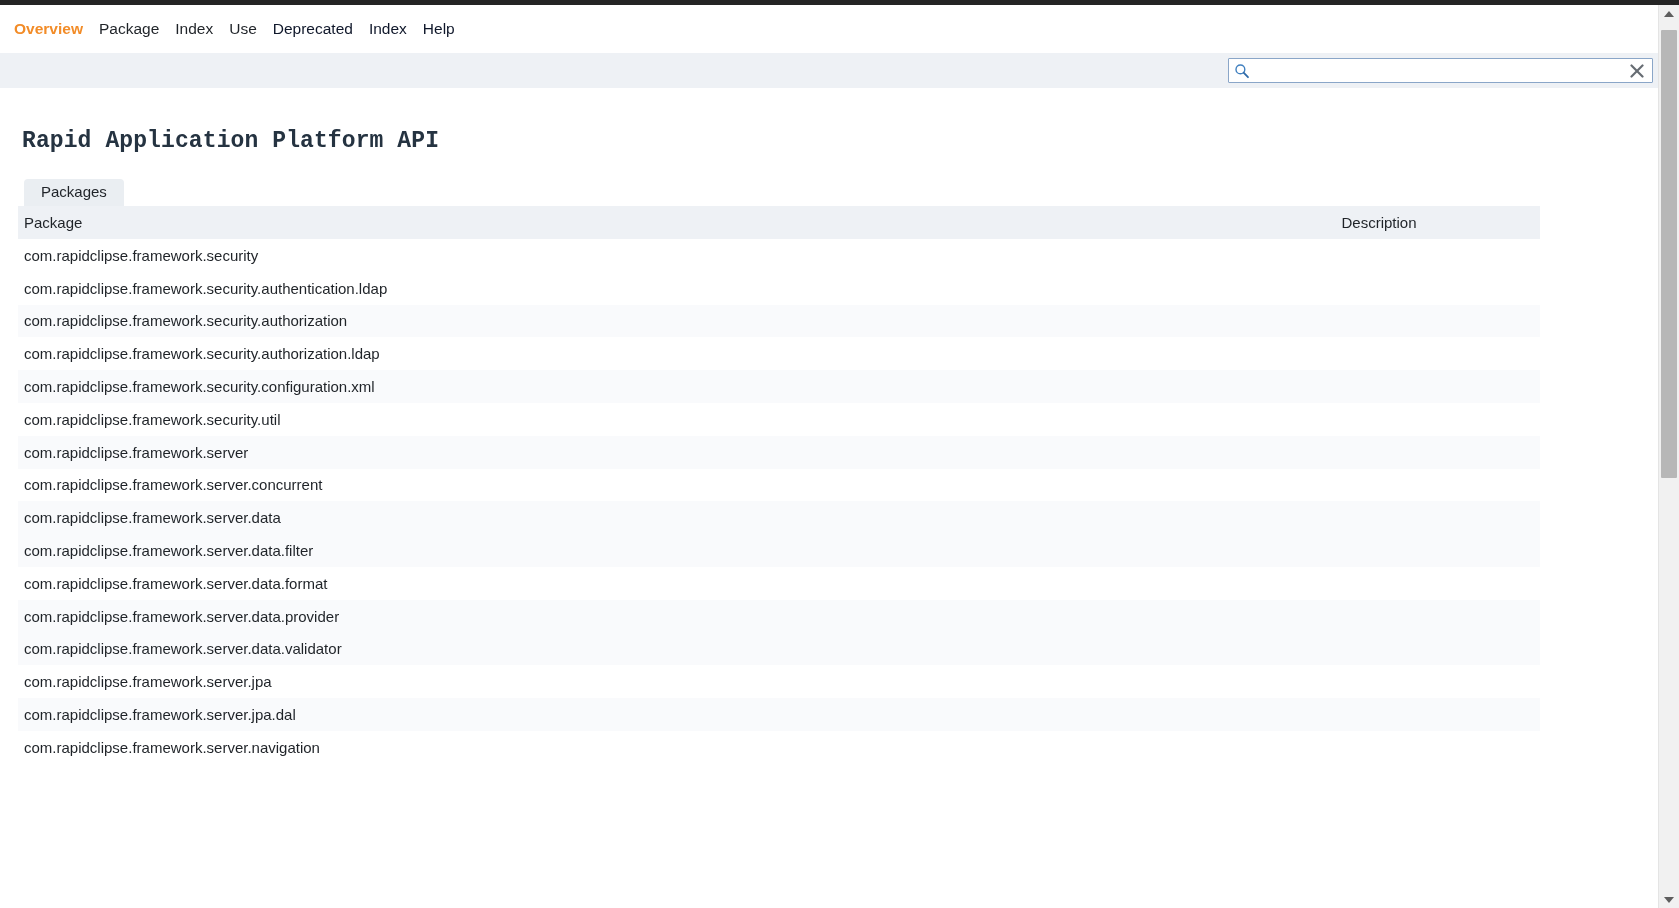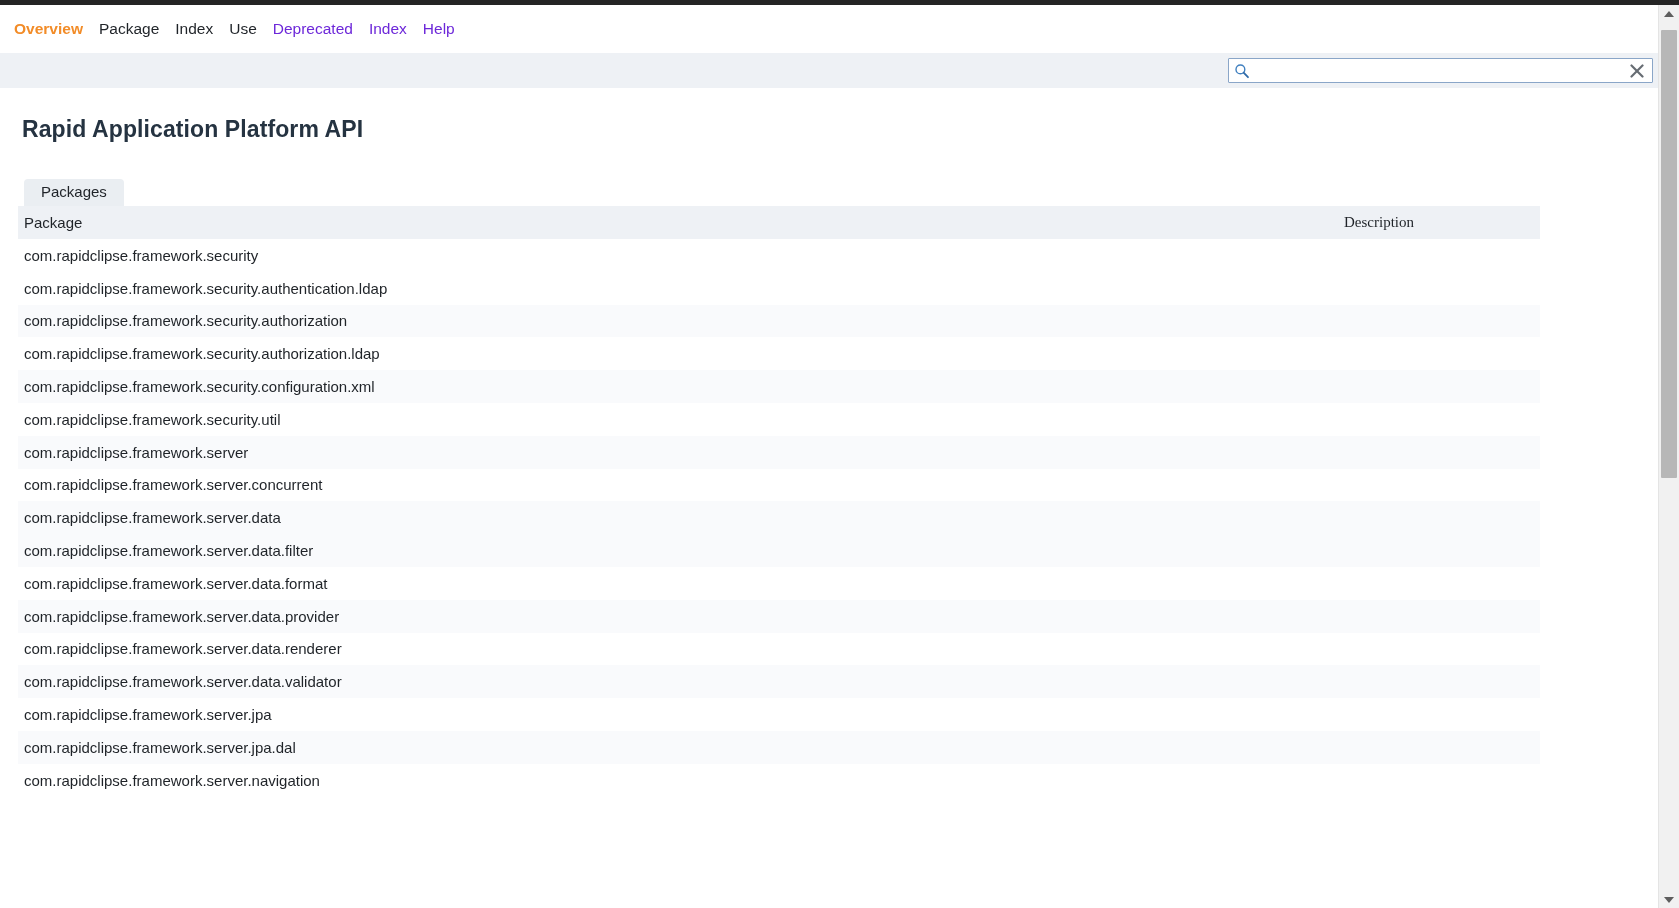--- a/index.html
+++ b/index.html
@@ -55,21 +55,21 @@
   .nav-item {
     font-size: 15.5px;
     line-height: 20px;
     padding: 0 8px;
     white-space: nowrap;
     cursor: pointer;
     text-decoration: none;
   }
   .nav-item.active  { color: #f28c28; font-weight: 700; }
   .nav-item.normal  { color: #1f2328; font-weight: 400; }
-  .nav-item.muted   { color: #6d28d9; font-weight: 400; }
+  .nav-item.muted   { color: #0f172a; font-weight: 400; }
 
   
   .search-band {
     position: absolute;
     top: 48px; left: 0;
     width: 1658px;
     height: 35px;
     background: #eef1f5;
   }
   .search-wrap {
@@ -114,26 +114,27 @@
     justify-content: center;
     cursor: pointer;
     background: transparent;
     border: none;
     padding: 0;
   }
 
   
   .page-title {
     position: absolute;
-    top: 96px;
+    top: 108px;
     left: 22px;
     font-size: 23px;
     font-weight: 700;
     color: #253341;
     letter-spacing: 0.1px;
+    font-family: Liberation Mono, monospace;
   }
 
   
   .tab-strip {
     position: absolute;
     top: 174px;
     left: 24px;
     height: 27px;
     display: flex;
     align-items: flex-end;
@@ -167,21 +168,20 @@
     padding: 0;
     vertical-align: middle;
   }
   .th-package {
     text-align: left;
     padding-left: 6px !important;
     width: 1200px;
   }
   .th-description {
     width: 322px;
-    font-family: Liberation Serif, serif;
   }
   .pkg-table tbody tr { height: 32.8px; }
   .pkg-table tbody tr.odd  { background: #ffffff; }
   .pkg-table tbody tr.even { background: #f9fafc; }
   .pkg-table tbody td {
     font-size: 15px;
     color: #1f2328;
     padding: 0 0 0 6px;
     vertical-align: middle;
     white-space: nowrap;
@@ -329,24 +329,20 @@
             <td class="desc-cell"></td>
           </tr>
           <tr class="odd">
             <td>com.rapidclipse.framework.server.data.format</td>
             <td class="desc-cell"></td>
           </tr>
           <tr class="even">
             <td>com.rapidclipse.framework.server.data.provider</td>
             <td class="desc-cell"></td>
           </tr>
-          <tr class="odd">
-            <td>com.rapidclipse.framework.server.data.renderer</td>
-            <td class="desc-cell"></td>
-          </tr>
           <tr class="even">
             <td>com.rapidclipse.framework.server.data.validator</td>
             <td class="desc-cell"></td>
           </tr>
           <tr class="odd">
             <td>com.rapidclipse.framework.server.jpa</td>
             <td class="desc-cell"></td>
           </tr>
           <tr class="even">
             <td>com.rapidclipse.framework.server.jpa.dal</td>

